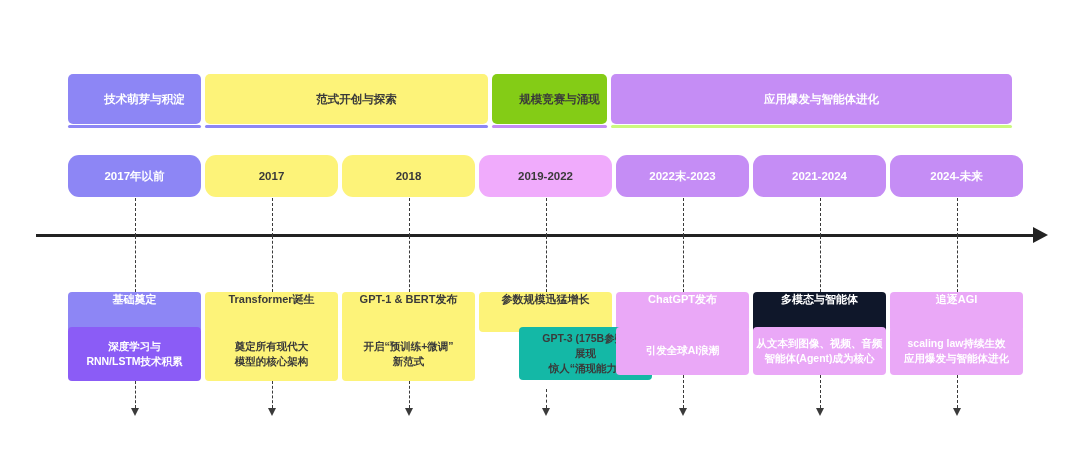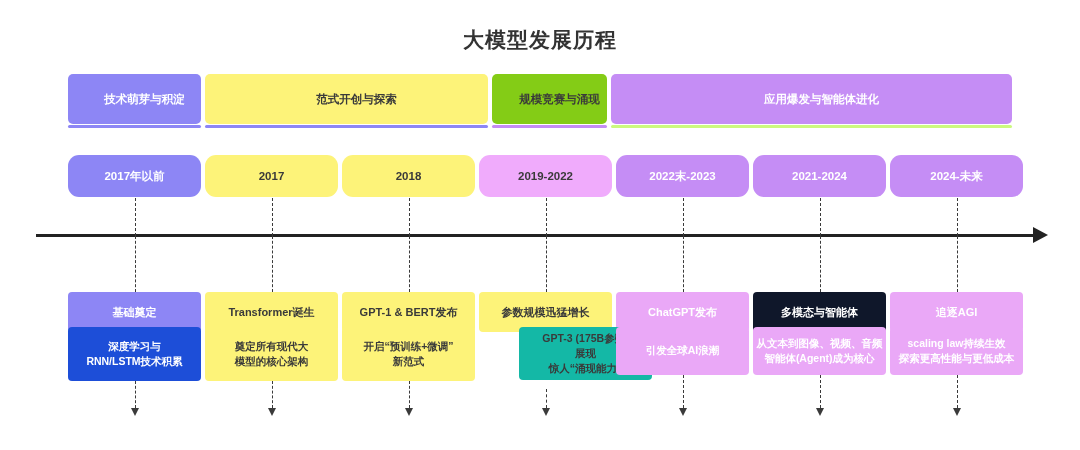--- a/index.html
+++ b/index.html
@@ -71,21 +71,21 @@
     width:0;height:0;
     border-top:8px solid #3a3a3a;
     border-left:4.5px solid transparent;
     border-right:4.5px solid transparent;
   }
 
   
   .ms-title{
     position:absolute;top:292px;height:40px;
     border-radius:4px;
-    display:flex;align-items:center;justify-content:center;
+    display:flex;justify-content:center;
     font-size:11px;font-weight:bold;
     box-sizing:border-box;
   }
 
   
   .ms-desc{
     position:absolute;top:327px;
     border-radius:4px;
     display:flex;align-items:center;justify-content:center;
     text-align:center;
@@ -96,21 +96,20 @@
   }
 
   .t-dark{color:#3a3a3a;}
   .t-light{color:#ffffff;}
 </style>
 </head>
 <body>
 
 <div id="stage">
 
-  <div class="title">大模型发展历程</div>
 
   <div id="phase-layer">
       <div class="phase t-light" style="left: 68px; width: 133px; background: rgb(141, 134, 245);">
         <span>技术萌芽与积淀</span>
         <div class="ul" style="background: rgb(141, 134, 245);"></div>
       </div>
       <div class="phase t-dark" style="left: 205px; width: 283px; background: rgb(253, 243, 121);">
         <span>范式开创与探索</span>
         <div class="ul" style="background: rgb(141, 134, 245);"></div>
       </div>
@@ -197,29 +196,29 @@
         <span>ChatGPT发布</span>
       </div>
       <div class="ms-title t-light" style="left: 753px; width: 133px; background: #0f172a;">
         <span>多模态与智能体</span>
       </div>
       <div class="ms-title t-light" style="left: 890px; width: 133px; background: rgb(234, 168, 247);">
         <span>追逐AGI</span>
       </div>
     </div>
   <div id="ms-desc-layer">
-      <div class="ms-desc t-light" style="left: 68px; width: 133px; height: 54px; background: #1d4ed8;"><span>深度学习与
+      <div class="ms-desc t-light" style="left: 68px; width: 133px; height: 54px; background: #8b5cf6;"><span>深度学习与
 RNN/LSTM技术积累</span></div>
       <div class="ms-desc t-dark" style="left: 205px; width: 133px; height: 54px; background: rgb(253, 243, 121);"><span>奠定所有现代大
 模型的核心架构</span></div>
       <div class="ms-desc t-dark" style="left: 342px; width: 133px; height: 54px; background: rgb(253, 243, 121);"><span>开启“预训练+微调”
 新范式</span></div>
       <div class="ms-desc t-dark" style="left: 479px; width: 133px; height: 53px; background: #14b8a6; margin-left: 40px;"><span>GPT-3 (175B参数)
 展现
 惊人“涌现能力”</span></div>
       <div class="ms-desc t-light" style="left: 616px; width: 133px; height: 48px; background: rgb(234, 168, 247);"><span>引发全球AI浪潮</span></div>
       <div class="ms-desc t-light" style="left: 753px; width: 133px; height: 48px; background: rgb(234, 168, 247);"><span>从文本到图像、视频、音频
 智能体(Agent)成为核心</span></div>
       <div class="ms-desc t-light" style="left: 890px; width: 133px; height: 48px; background: rgb(234, 168, 247);"><span>scaling law持续生效
-探索更高性能与更低成本</span></div>
+应用爆发与智能体进化</span></div>
     </div>
 
 </div>
 
 </body></html>

